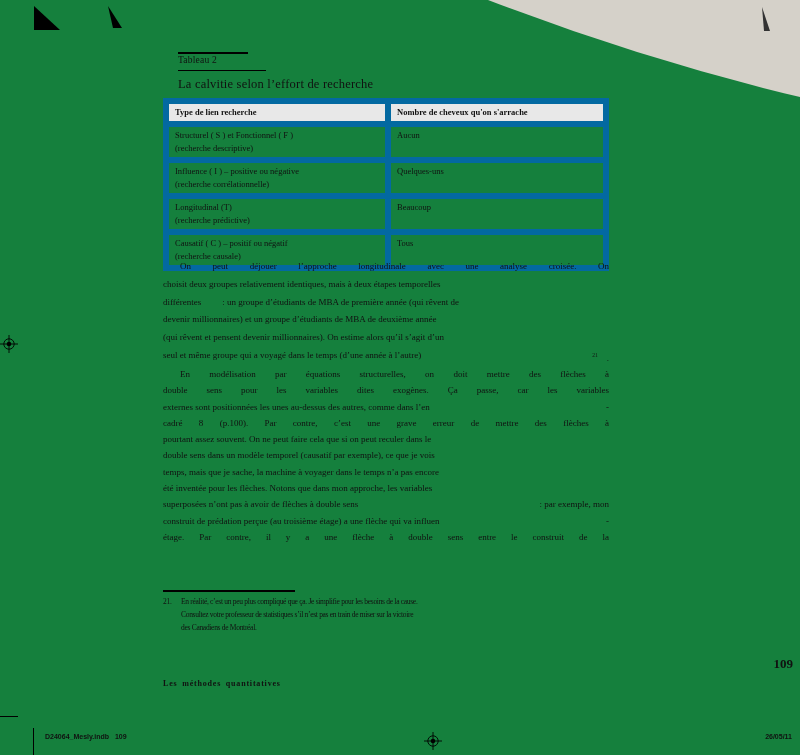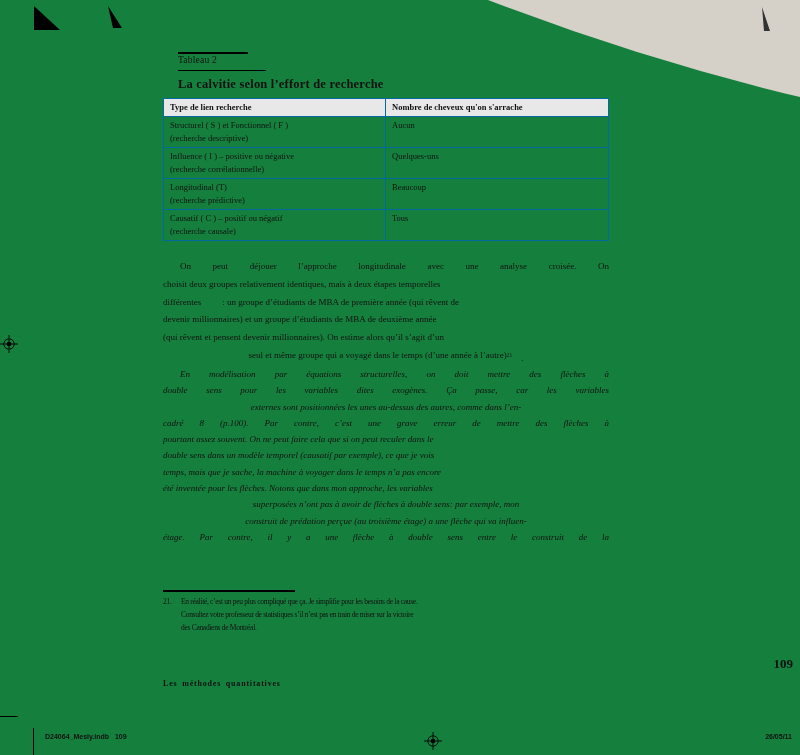--- a/index.html
+++ b/index.html
@@ -9,41 +9,41 @@
 
   
   .swoosh{left:488px;top:0;width:312px;height:100px;}
   .cm-h{left:0;top:716px;width:18px;height:1px;background:#000;}
   .cm-v{left:33px;top:728px;width:1px;height:27px;background:#000;}
 
   
   .rule1{left:178px;top:52px;width:70px;height:2px;background:#000;}
   .tlabel{left:178px;top:55px;font-size:9.5px;letter-spacing:.2px;}
   .rule2{left:178px;top:70px;width:88px;height:1px;background:#000;}
-  .ttitle{left:178px;top:77px;font-size:12.5px;font-weight:bold;letter-spacing:.2px;text-align:center;}
+  .ttitle{left:178px;top:77px;font-size:12.5px;font-weight:normal;letter-spacing:.2px;text-align:center;}
 
   
   table.tbl{position:absolute;left:163px;top:98px;width:446px;border-collapse:collapse;
             table-layout:fixed;font-size:8.5px;}
-  table.tbl th,table.tbl td{border:1px solid #0369a1;padding:2px 6px;text-align:left;
+  table.tbl th,table.tbl td{border:6px solid #0369a1;padding:2px 6px;text-align:left;
             vertical-align:top;line-height:1.5;}
   table.tbl th{background:#e8e8e8;font-weight:bold;height:13px;}
   table.tbl td{height:26px;}
   table.tbl col.c1{width:222px;}
 
   
   .para{left:163px;width:446px;}
   .p1{top:258px;}
   .p2{top:366px;}
   .p1 .line{height:17.8px;line-height:17.8px;}
-  .p2 .line{height:16.3px;line-height:16.3px;font-style:italic;}
+  .p2 .line{height:16.3px;line-height:16.3px;}
   .line{font-size:9px;white-space:nowrap;overflow:visible;}
   .spread{white-space:normal;text-align:justify;text-align-last:justify;}
   .ind{padding-left:17px;}
-  .endline{display:flex;justify-content:center;}
+  .endline{display:flex;justify-content:space-between;}
   .gapline{display:flex;}
   .gapline .b{margin-left:21px;}
   sup.fn{font-size:5.5px;vertical-align:4px;}
   .dot{margin-left:9px;}
 
   
   .fnrule{left:163px;top:590px;width:132px;height:2px;background:#000;}
   .fnblock{left:163px;top:595px;font-size:7.5px;letter-spacing:-.3px;line-height:13px;}
   .fnnum{position:absolute;left:0;top:0;}
   .fntext{margin-left:18px;white-space:nowrap;}

